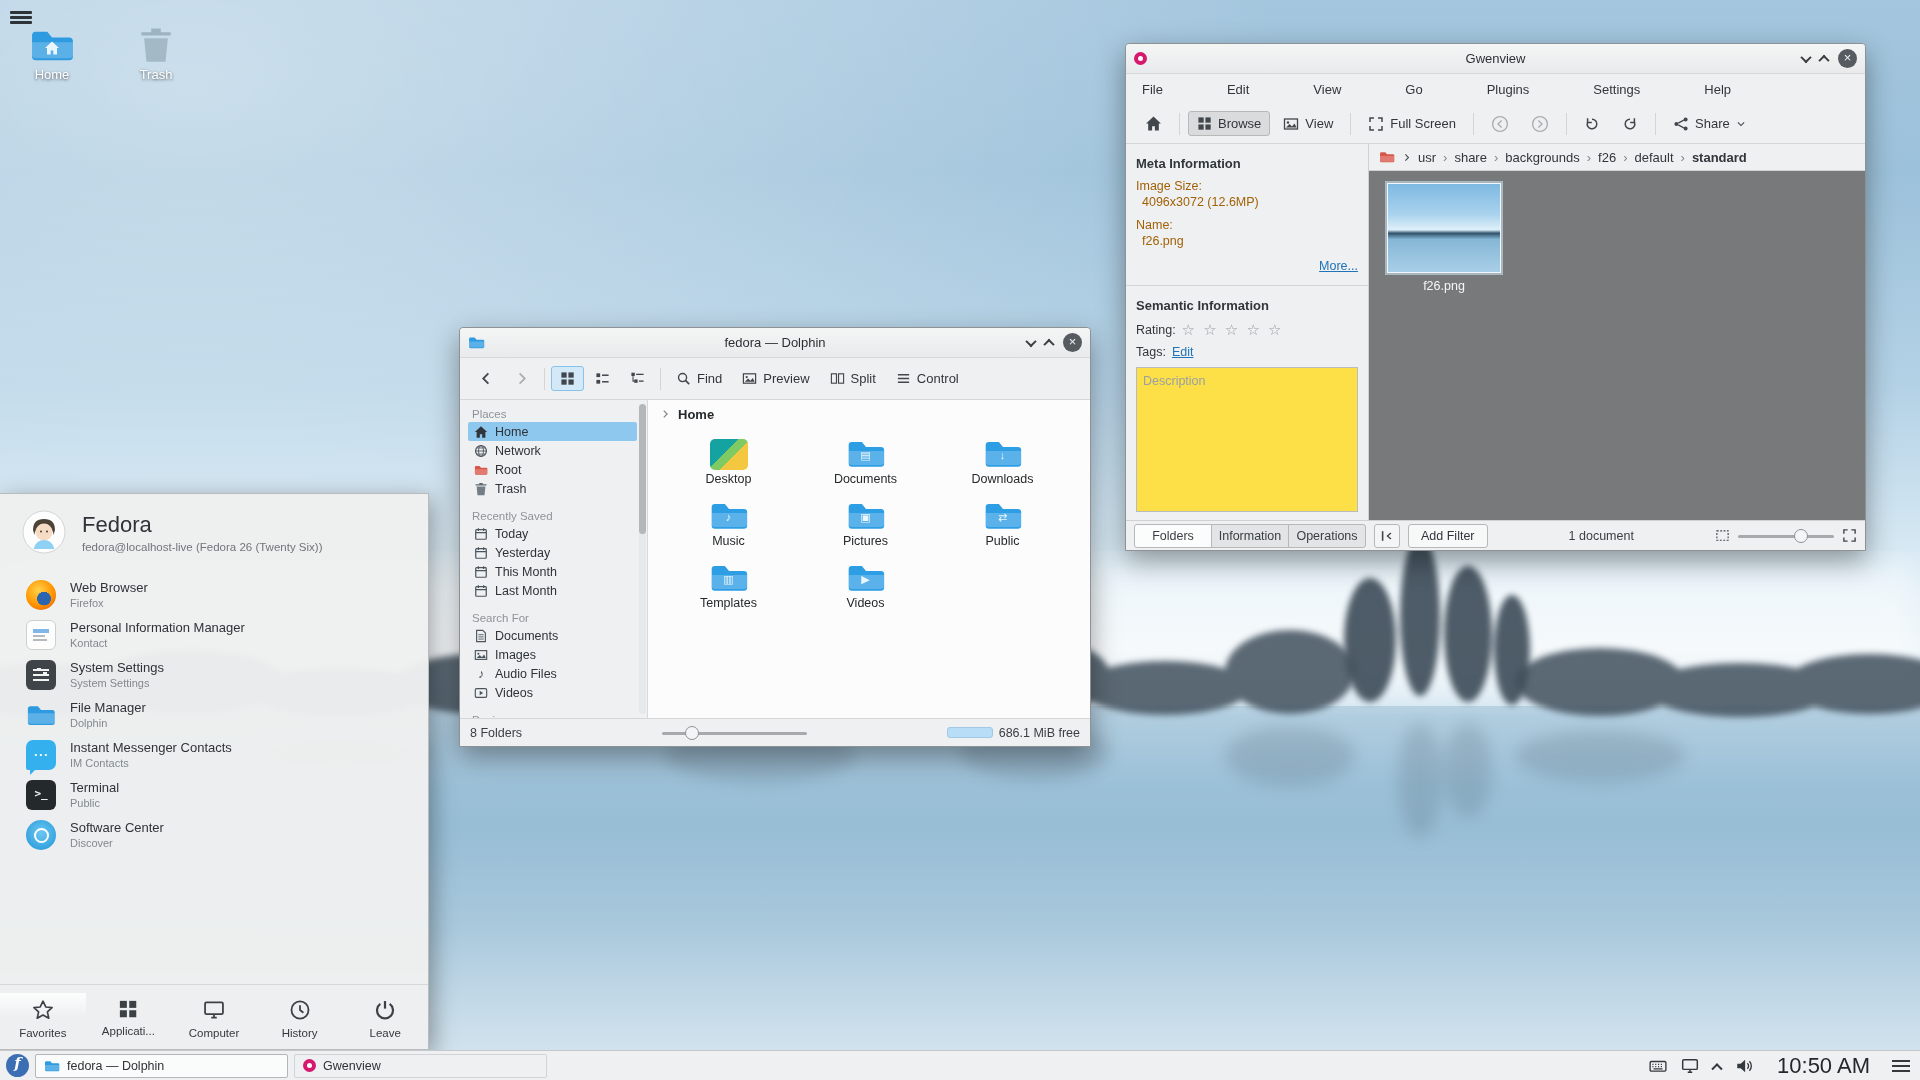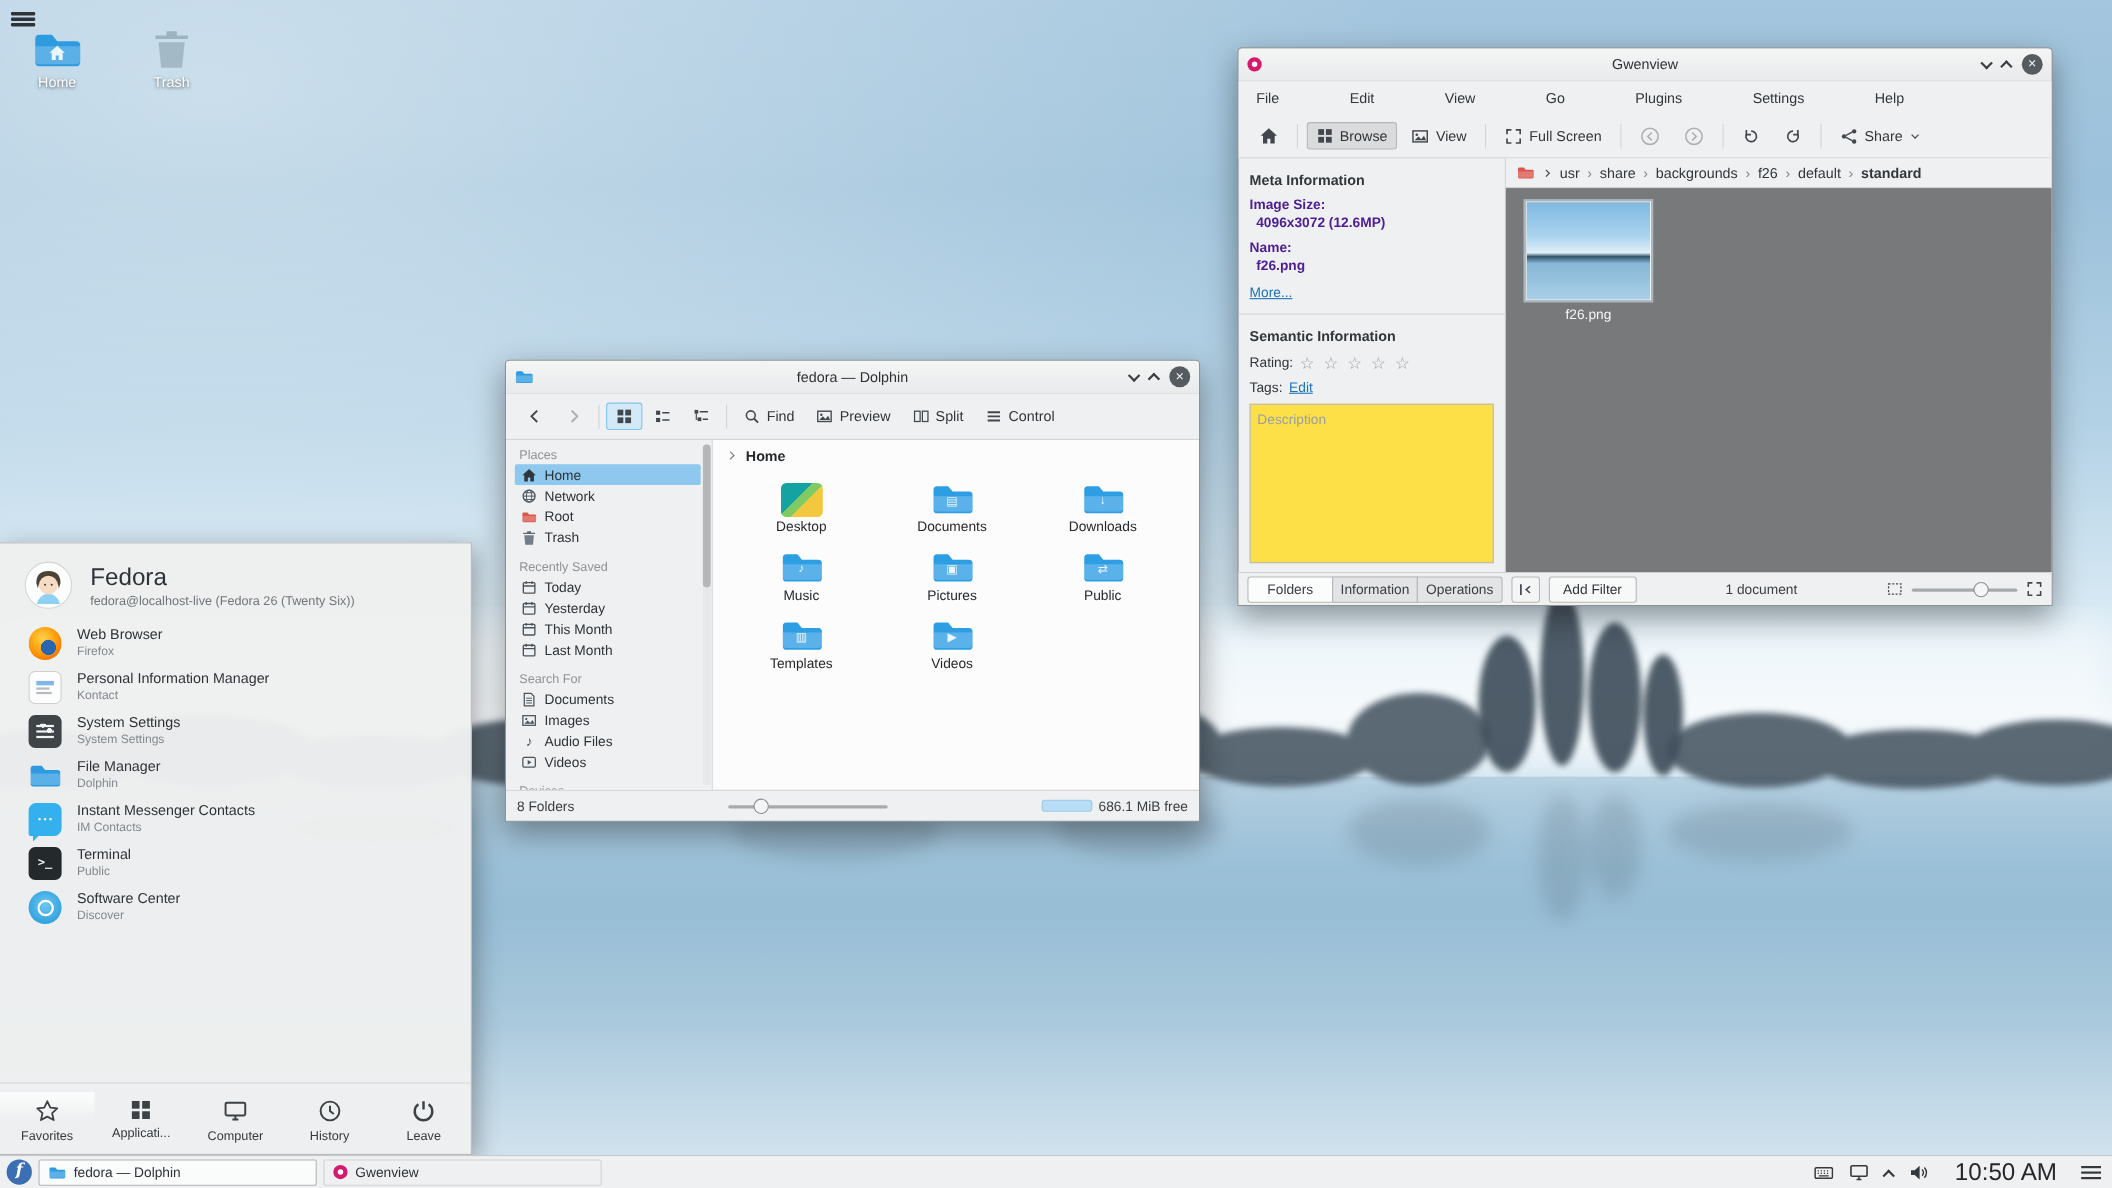--- a/index.html
+++ b/index.html
@@ -46,24 +46,24 @@
   
   #gwenview { left:1125px; top:43px; width:741px; height:508px; }
   .gw-menubar { height:30px; flex:0 0 30px; display:flex; align-items:center; padding:0 6px; background:#eff0f1;gap:44px; }
   .gw-menubar span { padding:4px 10px; cursor:pointer; }
   .gw-tools { height:40px; flex:0 0 40px; display:flex; align-items:center; gap:4px; padding:0 10px;
               background:#eff0f1; border-bottom:1px solid #d5d6d7; }
   .gw-main { flex:1; display:flex; min-height:0; }
   .gw-side { width:243px; flex:0 0 243px; border-right:1px solid #cfd1d2; padding:8px 10px; display:flex;
              flex-direction:column; font-size:12.5px; }
   .gw-side h4 { font-size:13px; margin:4px 0 8px; }
-  .gw-kv { color:#4c1d95; margin-bottom:3px;font-weight:bold; }
+  .gw-kv { color:#a16207; margin-bottom:3px; }
   .gw-kv .v { display:block; padding-left:6px; margin:2px 0 6px; }
   .gw-link { color:#2073b8; text-decoration:underline; cursor:pointer; }
-  .gw-more { margin:2px 0 8px; }
+  .gw-more { text-align:right; margin:2px 0 8px; }
   .gw-hr { border-top:1px solid #d4d5d6; margin:4px -10px 8px; }
   .gw-row { display:flex; align-items:center; gap:6px; margin-bottom:6px; }
   .gw-stars { color:#9aa0a4; font-size:15px; letter-spacing:2px; cursor:pointer; }
   .gw-desc { flex:1; margin-top:2px; border:1px solid #b9bbbd; background:#fde047; resize:none; outline:none;
              font:12.5px "Liberation Sans",sans-serif; color:#31363b; padding:6px; }
   .gw-desc::placeholder { color:#9aa0a4; }
   .gw-content { flex:1; display:flex; flex-direction:column; min-width:0; }
   .gw-crumbbar { height:27px; flex:0 0 27px; display:flex; align-items:center; gap:7px; padding:0 10px;
                  background:#eff0f1; border-bottom:1px solid #d0d2d3; font-size:13px; }
   .gw-crumbbar .seg { cursor:pointer; }
@@ -127,21 +127,21 @@
   .dp-freebar { width:46px; height:11px; border-radius:3px; background:#b7def6; border:1px solid #9fc9e4; }
 
   
   #launcher { position:absolute; left:0; top:493px; width:429px; height:557px; z-index:30;
               background:rgba(238,239,240,.97); border:1px solid #b9bbbc; border-left:none;
               box-shadow:4px 6px 22px rgba(0,0,0,.35); display:flex; flex-direction:column; }
   .lh { display:flex; align-items:center; gap:16px; padding:16px 16px 10px 22px; }
   .lh .uname { font-size:22px; color:#2e3338; font-weight:normal; }
   .lh .uid { font-size:11.5px; color:#6f757a; margin-top:3px; }
   .lapps { margin-top:6px; }
-  .lapp { display:flex; align-items:flex-start; gap:14px; height:40px; padding:0 16px 0 26px; cursor:pointer; }
+  .lapp { display:flex; align-items:flex-end; gap:14px; height:40px; padding:0 16px 0 26px; cursor:pointer; }
   .lapp .t { font-size:13px; color:#2e3338; line-height:1.15; }
   .lapp .s { font-size:11px; color:#82898e; line-height:1.15; margin-top:1px; }
   .appicon { width:30px; height:30px; flex:0 0 30px; position:relative; }
   .ic-firefox { border-radius:50%;
     background:radial-gradient(circle at 60% 62%, #2a65b0 0 26%, rgba(0,0,0,0) 27%),
                radial-gradient(circle at 42% 35%, #ffd24a, #ff9500 55%, #e8590c 95%); }
   .ic-kontact { background:#fdfdfd; border:1px solid #cdd0d2; border-radius:6px; }
   .ic-kontact::before { content:''; display:block; width:16px; height:12px; margin:8px auto 0;
     background:linear-gradient(#7fb8e8,#7fb8e8) 0 0/16px 4px no-repeat,
                linear-gradient(#b4babe,#b4babe) 0 6px/12px 2px no-repeat,

